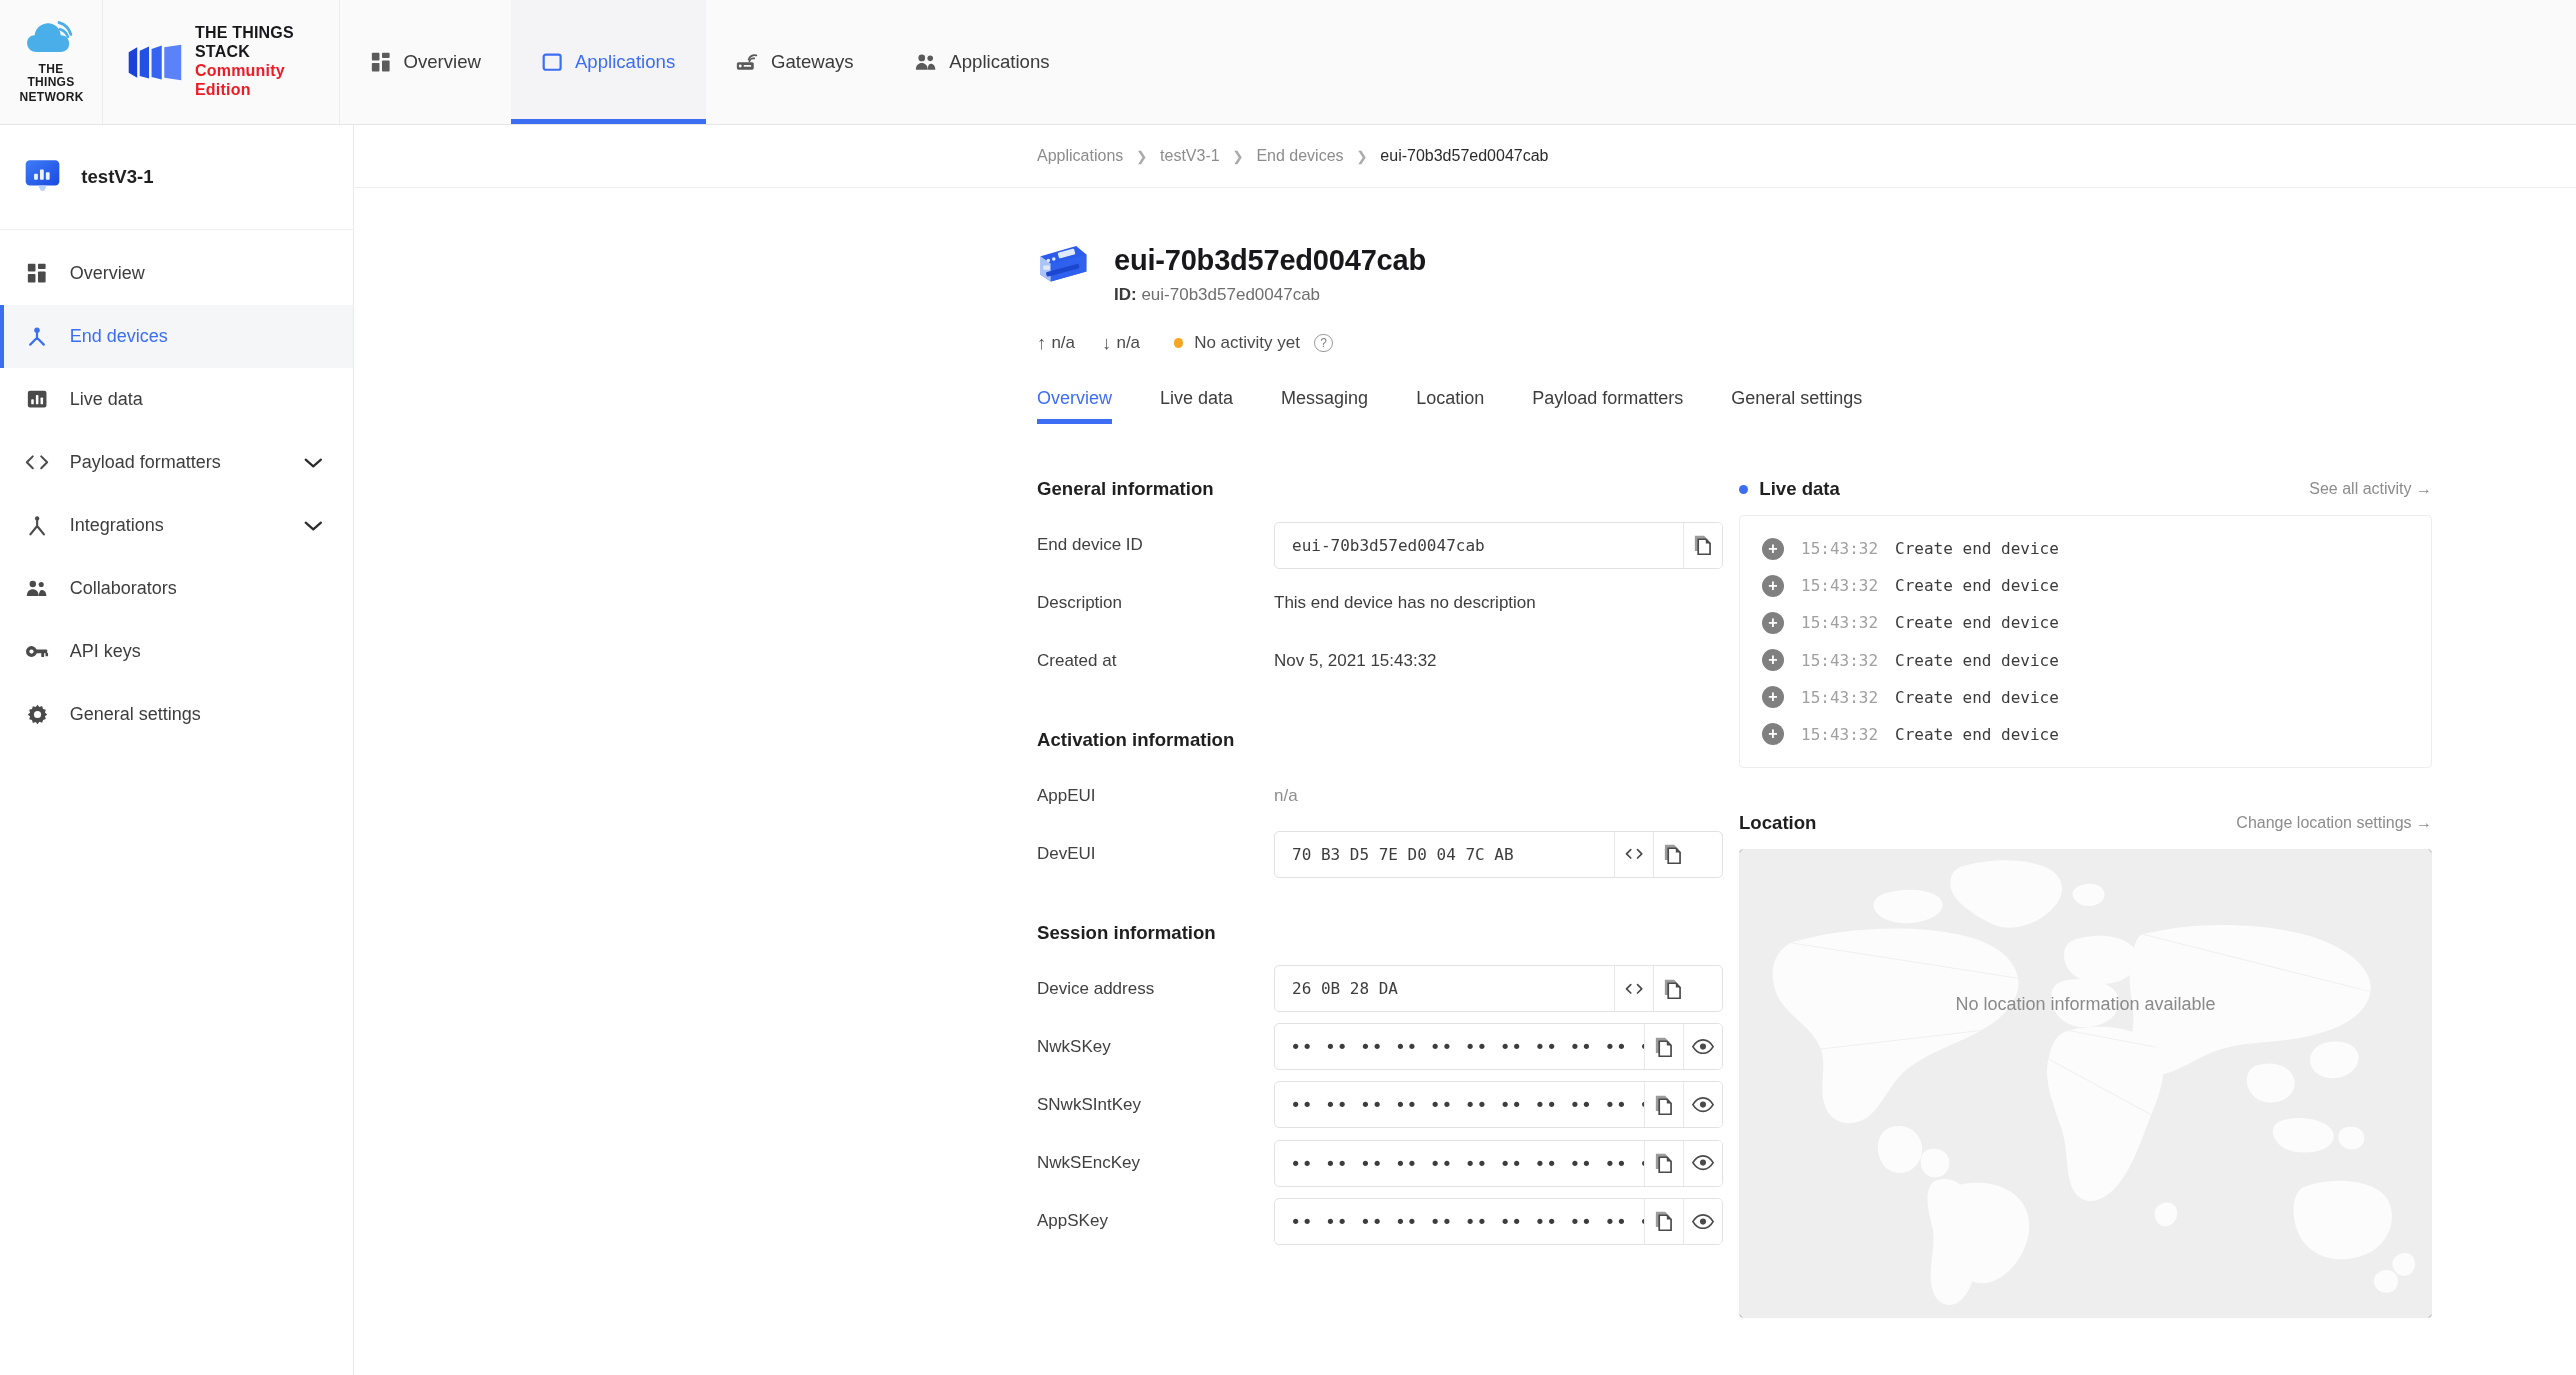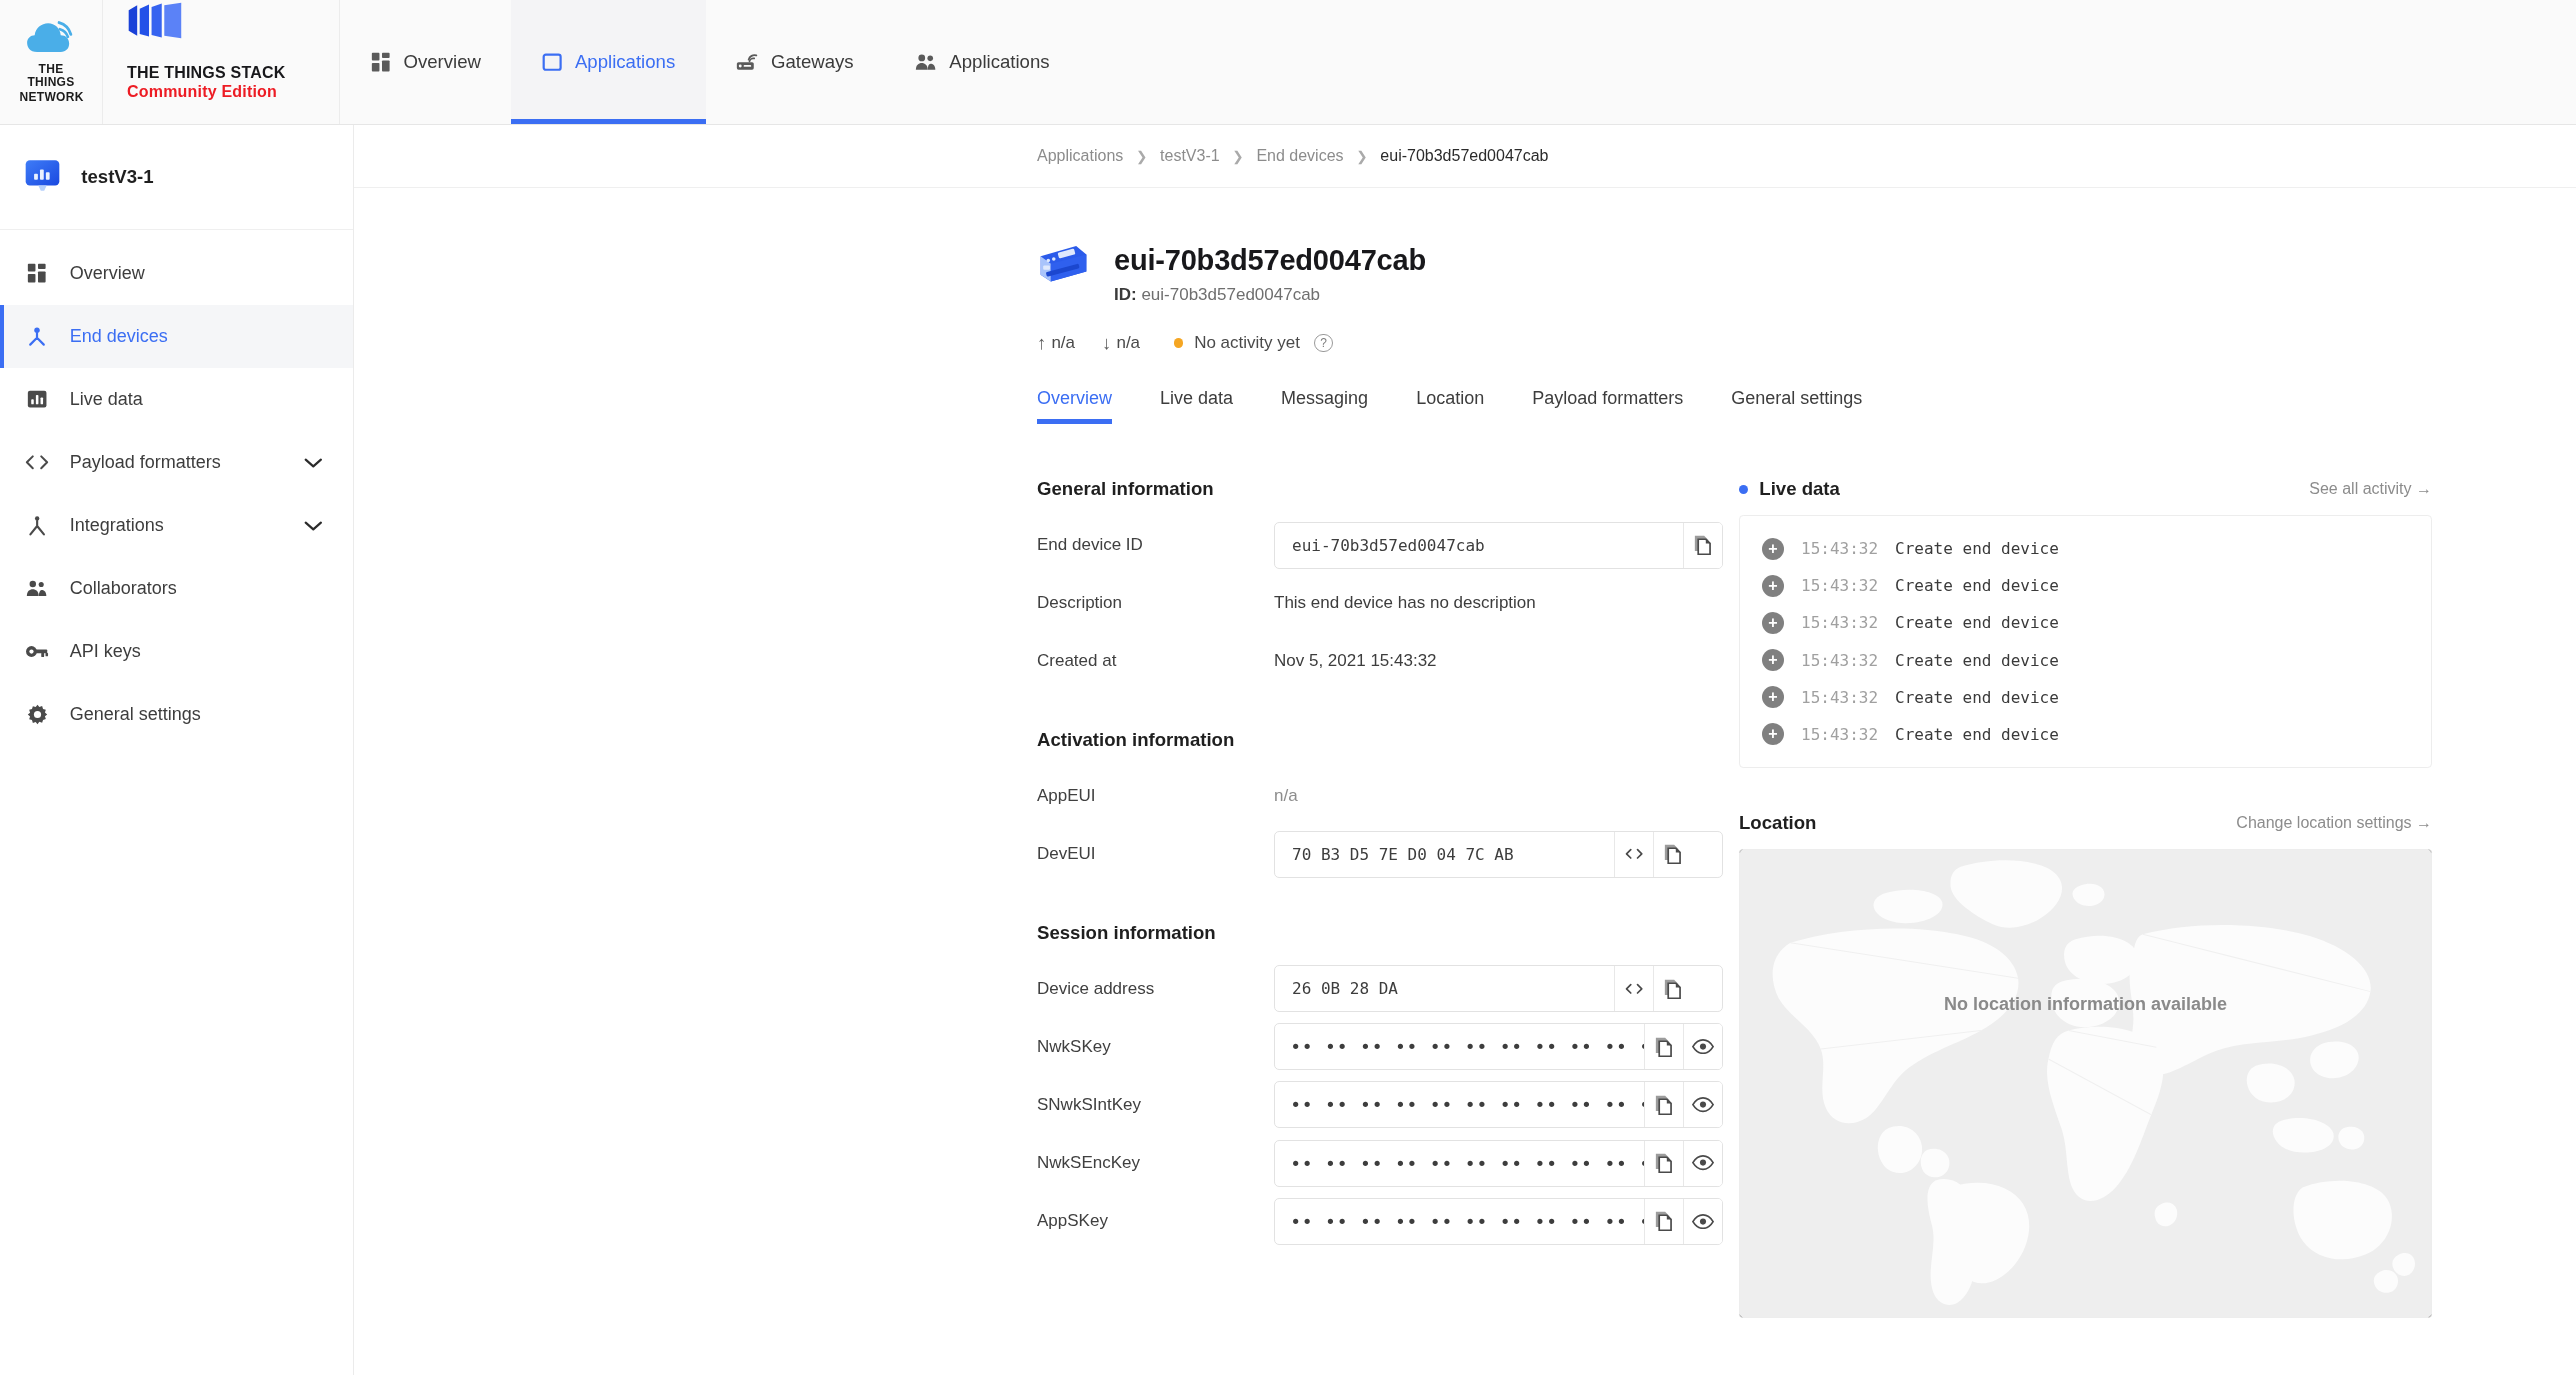--- a/index.html
+++ b/index.html
@@ -21,23 +21,22 @@
   .tb-logo {
     width: 103px; display: flex; align-items: center; justify-content: center;
     border-right: 1.7px solid #ececec;
   }
   .ttn-logo { width: 63px; text-align: center; }
   .ttn-logo .ttn-words {
     font-size: 12px; font-weight: 700; letter-spacing: 0.3px; line-height: 12.7px;
     color: #1c1c1c; margin-top: 2.5px;
   }
   .tb-brand {
-    width: 237px; display: flex; gap: 23px; padding-left: 24px;
+    width: 237px; display: flex; align-items: center; gap: 7px; padding-left: 24px;
     border-right: 1.7px solid #ececec;
-    flex-direction: column;
   }
   .brand-mark { display: flex; align-items: center; }
   .brand-text { line-height: 1.18; }
   .brand-l1 { font-size: 16px; font-weight: 700; letter-spacing: 0.2px; color: #18181b; }
   .brand-l2 { font-size: 16px; font-weight: 700; letter-spacing: 0.2px; color: #ed1c24; }
 
   .tb-nav { display: flex; align-items: stretch; }
   .nav-item {
     display: flex; align-items: center; gap: 12.7px;
     padding: 0 30.5px; position: relative; cursor: pointer;
@@ -158,21 +157,21 @@
     width: 22px; height: 22px; border-radius: 50%; background: #808080; flex: none;
     display: flex; align-items: center; justify-content: center; color: #fff;
     font-size: 16px; font-weight: 700; line-height: 1;
   }
   .liverow .ltime { font-family: "DejaVu Sans Mono", monospace; font-size: 16px; color: #a0a0a0; }
   .liverow .lmsg { font-family: "DejaVu Sans Mono", monospace; font-size: 16px; color: #3a3a3a; }
 
   .locpanel { margin-top: 44px; }
   .mapbox {
     position: relative; height: 469px; border: 1.7px solid #ededed; border-radius: 3.4px;
-    background: #404040; overflow: hidden; font-weight: bold;
+    background: #404040; overflow: hidden;
   }
   .mapbox svg { position: absolute; inset: 0; width: 100%; height: 100%; }
   .maptext {
     position: absolute; left: 0; right: 0; top: 144px; text-align: center;
     font-size: 18px; color: #8a8a8a;
   }
 </style>
 </head>
 <body>
 

